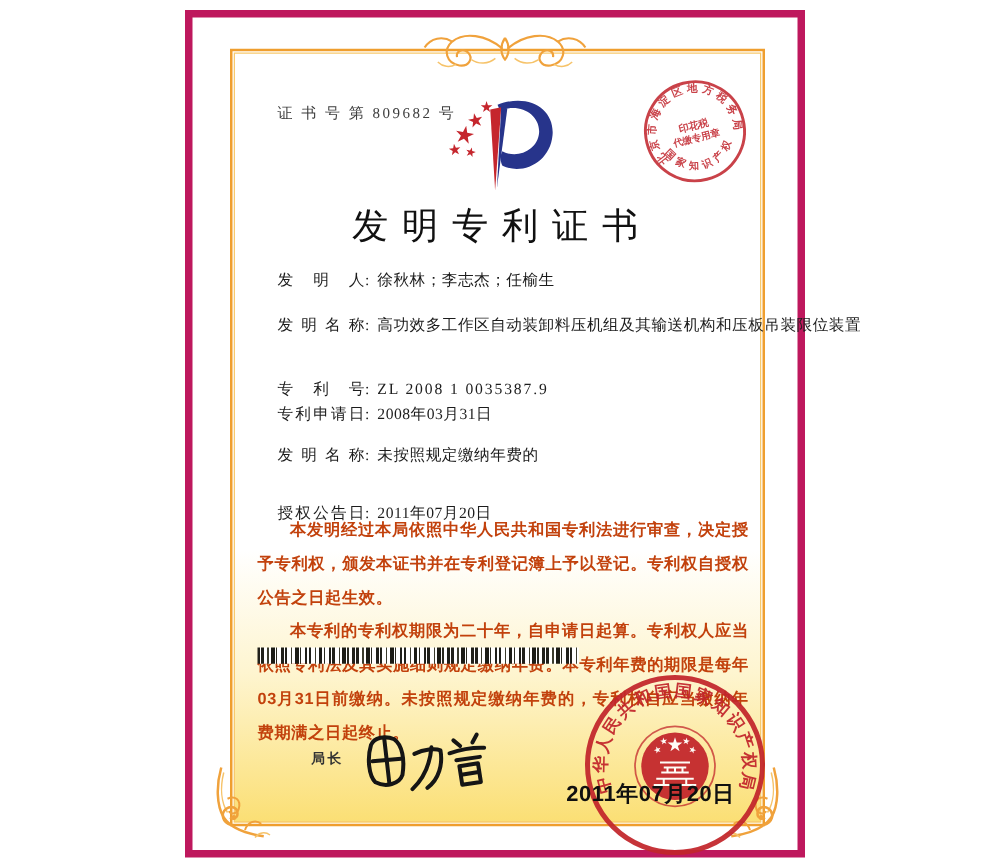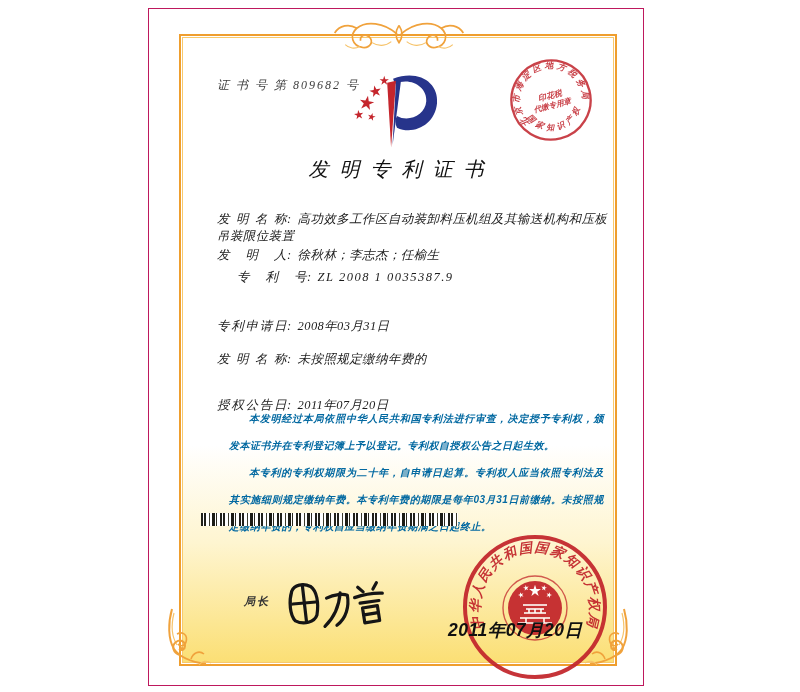--- a/index.html
+++ b/index.html
@@ -1,51 +1,51 @@
 <!DOCTYPE html>
 <html><head>
 <meta charset="utf-8">
 <style>
   html,body{margin:0;padding:0;background:#ffffff;width:800px;height:692px;overflow:hidden;
     font-family:"Liberation Sans","DejaVu Sans",sans-serif;}
   .stage{position:relative;width:800px;height:692px;background:#ffffff;}
   
   .page{position:absolute;left:148px;top:8px;width:496px;height:678px;background:#ffffff;
-    border:1px solid #be185d;box-sizing:border-box;font-style:italic;}
+    border:6px solid #be185d;box-sizing:border-box;}
   
   .frame{position:absolute;left:30px;top:25px;right:26px;bottom:19px;border:2px solid #ef9e2e;}
   .frame-inner{position:absolute;inset:1px;border:1px solid #f8c96d;}
   
   .wash{position:absolute;left:33px;right:29px;bottom:22px;height:218px;
     background:linear-gradient(180deg,rgba(252,226,120,0) 0%,rgba(252,226,120,0.35) 45%,#fbdf74 100%);}
   
   .orn-top{position:absolute;left:170px;top:1px;width:160px;height:48px;}
   .orn-bl{position:absolute;left:15px;top:594px;width:62px;height:72px;}
   .orn-br{position:absolute;right:11px;top:594px;width:62px;height:72px;transform:scaleX(-1);}
   
   .certno{position:absolute;left:68px;top:68px;font-family:"Liberation Serif","DejaVu Serif",serif;
     font-size:12px;letter-spacing:2px;color:#3c3c3c;}
   .logo{position:absolute;left:198px;top:60px;width:96px;height:86px;}
   .tax-seal{position:absolute;left:357px;top:46px;width:90px;height:90px;opacity:.92;}
   .title{position:absolute;left:0;right:0;top:147px;text-align:center;
-    font-family:"Liberation Serif","DejaVu Serif",serif;font-size:20px;color:#111;
+    font-family:"Liberation Serif","DejaVu Serif",serif;font-size:29px;color:#111;
     letter-spacing:11px;padding-left:11px;}
   .fields{position:absolute;inset:0;}
   .f-row{position:absolute;left:68px;right:34px;font-family:"Liberation Serif","DejaVu Serif",serif;
     font-size:12.5px;color:#1c1c1c;letter-spacing:.4px;white-space:nowrap;}
   .f-row:nth-of-type(1){top:202px;white-space:normal;}
   .f-row:nth-of-type(2){top:238px}
-  .f-row:nth-of-type(3){top:260px;margin-left:20px;}
+  .f-row:nth-of-type(3){top:289px;}
   .f-row:nth-of-type(4){top:309px}
   .f-row:nth-of-type(5){top:342px}
   .f-row:nth-of-type(6){top:388px}
   .f-label{display:inline-block;width:70px;text-align:justify;text-align-last:justify;}
   .f-colon{margin-right:6px;}
-  .paras{position:absolute;left:52px;right:39px;top:396px;font-size:10px;line-height:27px;
-    font-weight:bold;color:#0369a1;text-align:justify;letter-spacing:.5px;margin-left:28px;}
+  .paras{position:absolute;left:52px;right:39px;top:396px;font-size:13px;line-height:27px;
+    font-weight:bold;color:#c2410c;text-align:justify;letter-spacing:.5px;}
   .paras p{margin:0;text-indent:2em;}
   .barcode{position:absolute;left:52px;top:504px;width:257px;height:13px;
     background:repeating-linear-gradient(90deg,#20201a 0 2px,#fff 2px 3px,#20201a 3px 5px,#fff 5px 8px,
       #3c3c2e 8px 9px,#fff 9px 11px,#1b1b15 11px 14px,#fff 14px 15px,#2a2a20 15px 16px,#fff 16px 19px);}
   .signer-label{position:absolute;left:95px;top:585px;font-size:11px;font-weight:bold;
     color:#333;letter-spacing:2px;}
   .signature{position:absolute;left:128px;top:556px;width:124px;height:76px;}
   .office-seal{position:absolute;left:311px;top:523px;width:150px;height:150px;opacity:.93;}
   .date-stamp{position:absolute;left:299px;top:609px;font-size:17.5px;font-weight:bold;color:#101010;
     letter-spacing:.5px;z-index:5;}
@@ -131,24 +131,24 @@
         </text>
         <text x="50" y="48" text-anchor="middle" font-size="9" font-weight="bold" font-family="Liberation Sans, sans-serif">印花税</text>
         <text x="50" y="59" text-anchor="middle" font-size="8.5" font-weight="bold" font-family="Liberation Sans, sans-serif">代缴专用章</text>
       </g>
     </svg>
 
     <div class="title">发明专利证书</div>
 
     <div class="fields">
       <div class="f-row">
+        <span class="f-label">发明人</span><span class="f-colon">:</span><span>徐秋林；李志杰；任榆生</span>
+      </div>
+      <div class="f-row">
         <span class="f-label">发明名称</span><span class="f-colon">:</span><span>高功效多工作区自动装卸料压机组及其输送机构和压板吊装限位装置</span>
-      </div>
-      <div class="f-row">
-        <span class="f-label">发明人</span><span class="f-colon">:</span><span>徐秋林；李志杰；任榆生</span>
       </div>
       <div class="f-row">
         <span class="f-label">专利号</span><span class="f-colon">:</span><span style="letter-spacing:1.5px">ZL 2008 1 0035387.9</span>
       </div>
       <div class="f-row">
         <span class="f-label">专利申请日</span><span class="f-colon">:</span><span>2008年03月31日</span>
       </div>
       <div class="f-row">
         <span class="f-label">发明名称</span><span class="f-colon">:</span><span>未按照规定缴纳年费的</span>
       </div>

